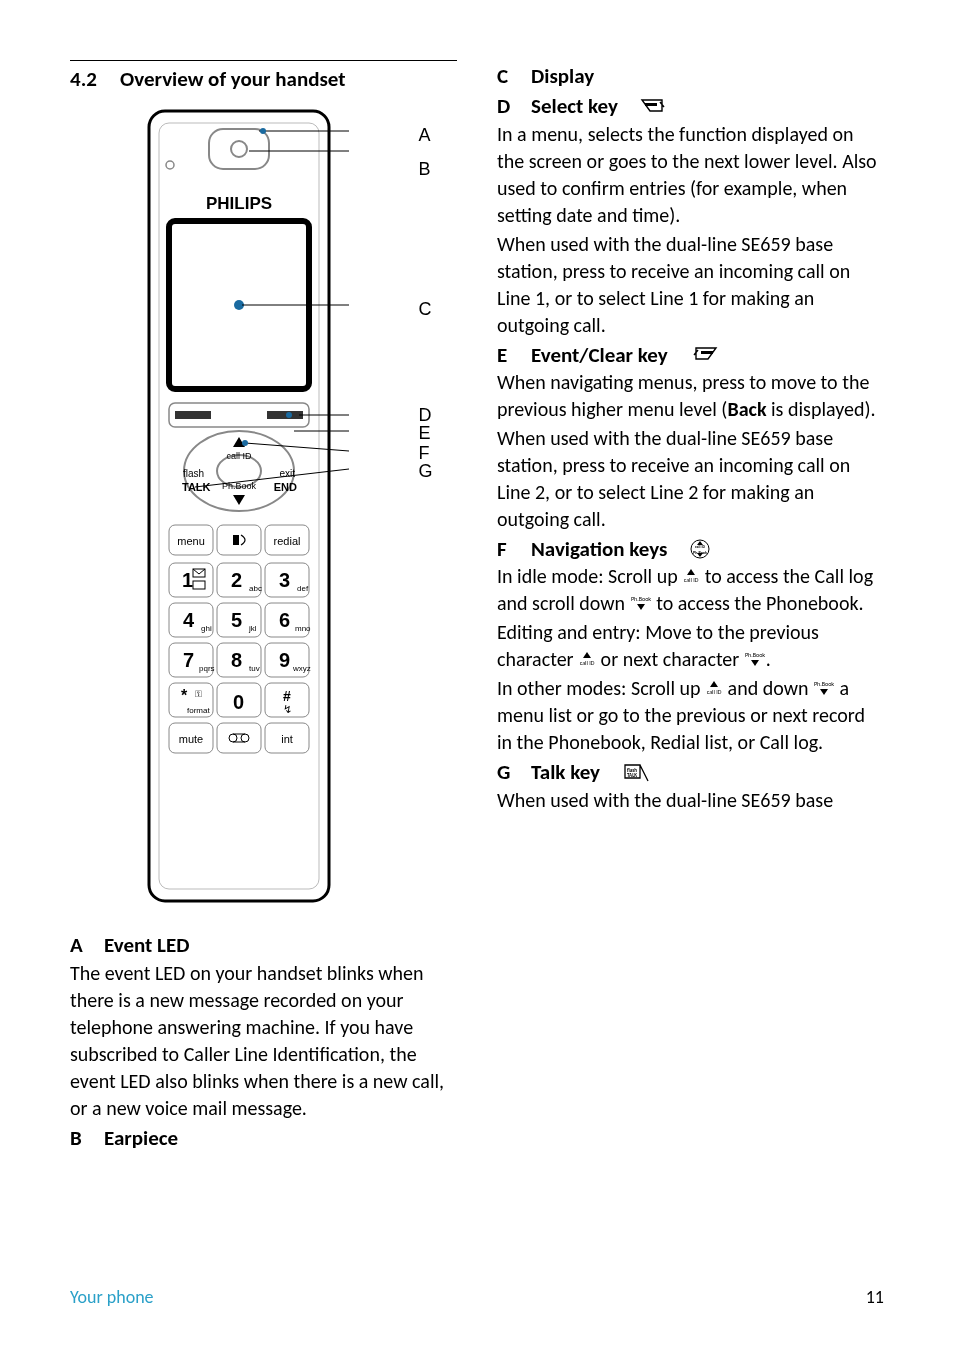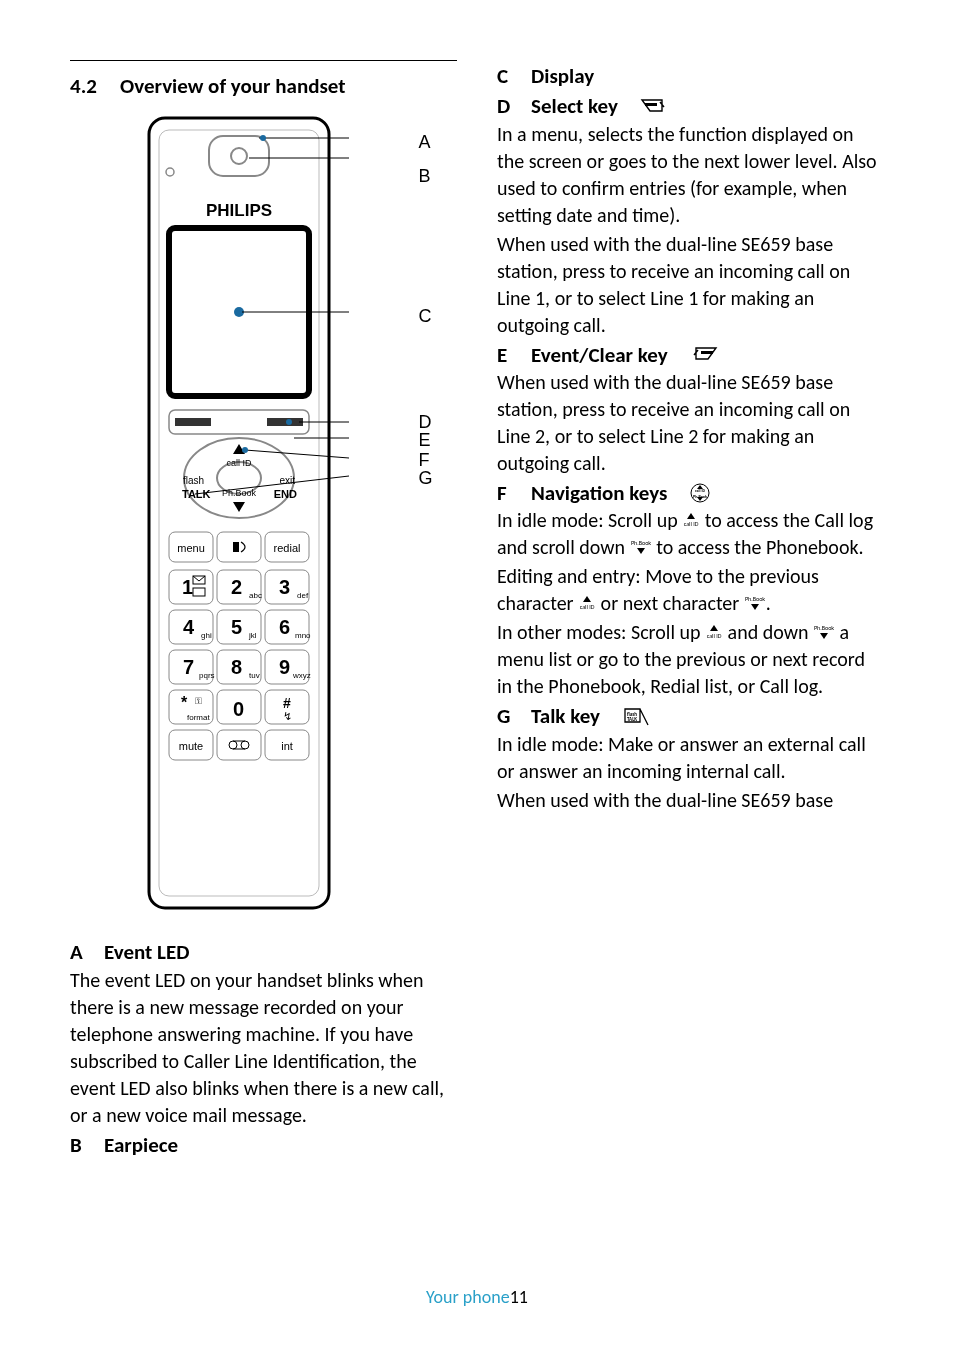--- a/index.html
+++ b/index.html
@@ -23,40 +23,40 @@
   .col {
     width: 50%;
     font-size: 20px;
     line-height: 1.35;
   }
   .sec-head {
     display: flex;
     font-weight: bold;
     font-size: 21px;
     border-top: 1.5px solid #000;
-    padding-top: 11px;
+    padding-top: 4px;
     margin-bottom: 8px;
   }
   .sec-num { width: 50px; flex: 0 0 50px; }
   .handset-block {
     position: relative;
     width: 330px;
     height: 820px;
     margin: 0 auto 10px;
   }
   .hs-svg { position:absolute; left:20px; top:0; }
   .callouts { position:absolute; left:290px; top:0; width:40px; height:100%; }
   .cl-label { position:absolute; font-size:18px; font-family: "Gill Sans", sans-serif; }
   .item-head { display:flex; font-weight:bold; font-size:21px; margin-top:2px; }
   .item-letter { width:34px; flex:0 0 34px; }
   .item-title { display:inline-flex; align-items:center; gap:22px; }
   .footer {
     position:absolute;
     left:70px; right:70px; bottom:40px;
-    display:flex; justify-content:center;
+    display:flex; justify-content:space-between;
     font-size:18px;
   }
   .footer-left { color:#2aa0c8; }
   .bold { font-weight:bold; }
   .inline-icon { display:inline-block; vertical-align:-2px; }
   .inline-icon svg { display:block; }
   .para { margin: 0 0 2px 0; }
 </style>
 </head>
 <body>
@@ -227,20 +227,23 @@
         <span class="item-title">
           <span>Event/Clear key</span>
           <span class="inline-icon">
             <svg width="28" height="20">
                 <path d="M26 3 H6 V14 H18 L26 3 Z M8 5 L4 10" fill="none" stroke="#000" stroke-width="1.4"></path>
                 <rect x="11" y="6" width="12" height="3" fill="#000"></rect>
               </svg>
           </span>
         </span>
       </div>
+      <p class="para">
+        <span>When navigating menus, press to move to the previous higher menu level (</span><span class="bold">Back</span><span> is displayed).</span>
+      </p>
       <p class="para">When used with the dual-line SE659 base station, press to receive an incoming call on Line 2, or to select Line 2 for making an outgoing call.</p>
 
       <div class="item-head">
         <span class="item-letter">F</span>
         <span class="item-title">
           <span>Navigation keys</span>
           <span class="inline-icon">
             <svg width="22" height="22">
                 <circle cx="11" cy="11" r="9" fill="none" stroke="#000"></circle>
                 <polygon points="11,3 8,7 14,7" fill="#000"></polygon>
@@ -285,21 +288,20 @@
           <span>Talk key</span>
           <span class="inline-icon">
             <svg width="28" height="22">
                 <path d="M3 3 H18 V16 H3 Z M18 3 L26 19" fill="none" stroke="#000" stroke-width="1.3"></path>
                 <text x="10" y="10" font-size="5" text-anchor="middle">flash</text>
                 <text x="10" y="15" font-size="5" font-weight="bold" text-anchor="middle">TALK</text>
               </svg>
           </span>
         </span>
       </div>
-      <p class="para">In idle mode: Make or answer an external call or answer an incoming internal call.</p>
       <p class="para">When used with the dual-line SE659 base</p>
     </div>
   </div>
 
   <div class="footer">
     <span class="footer-left">Your phone</span>
     <span>11</span>
   </div>
 </div>
 

